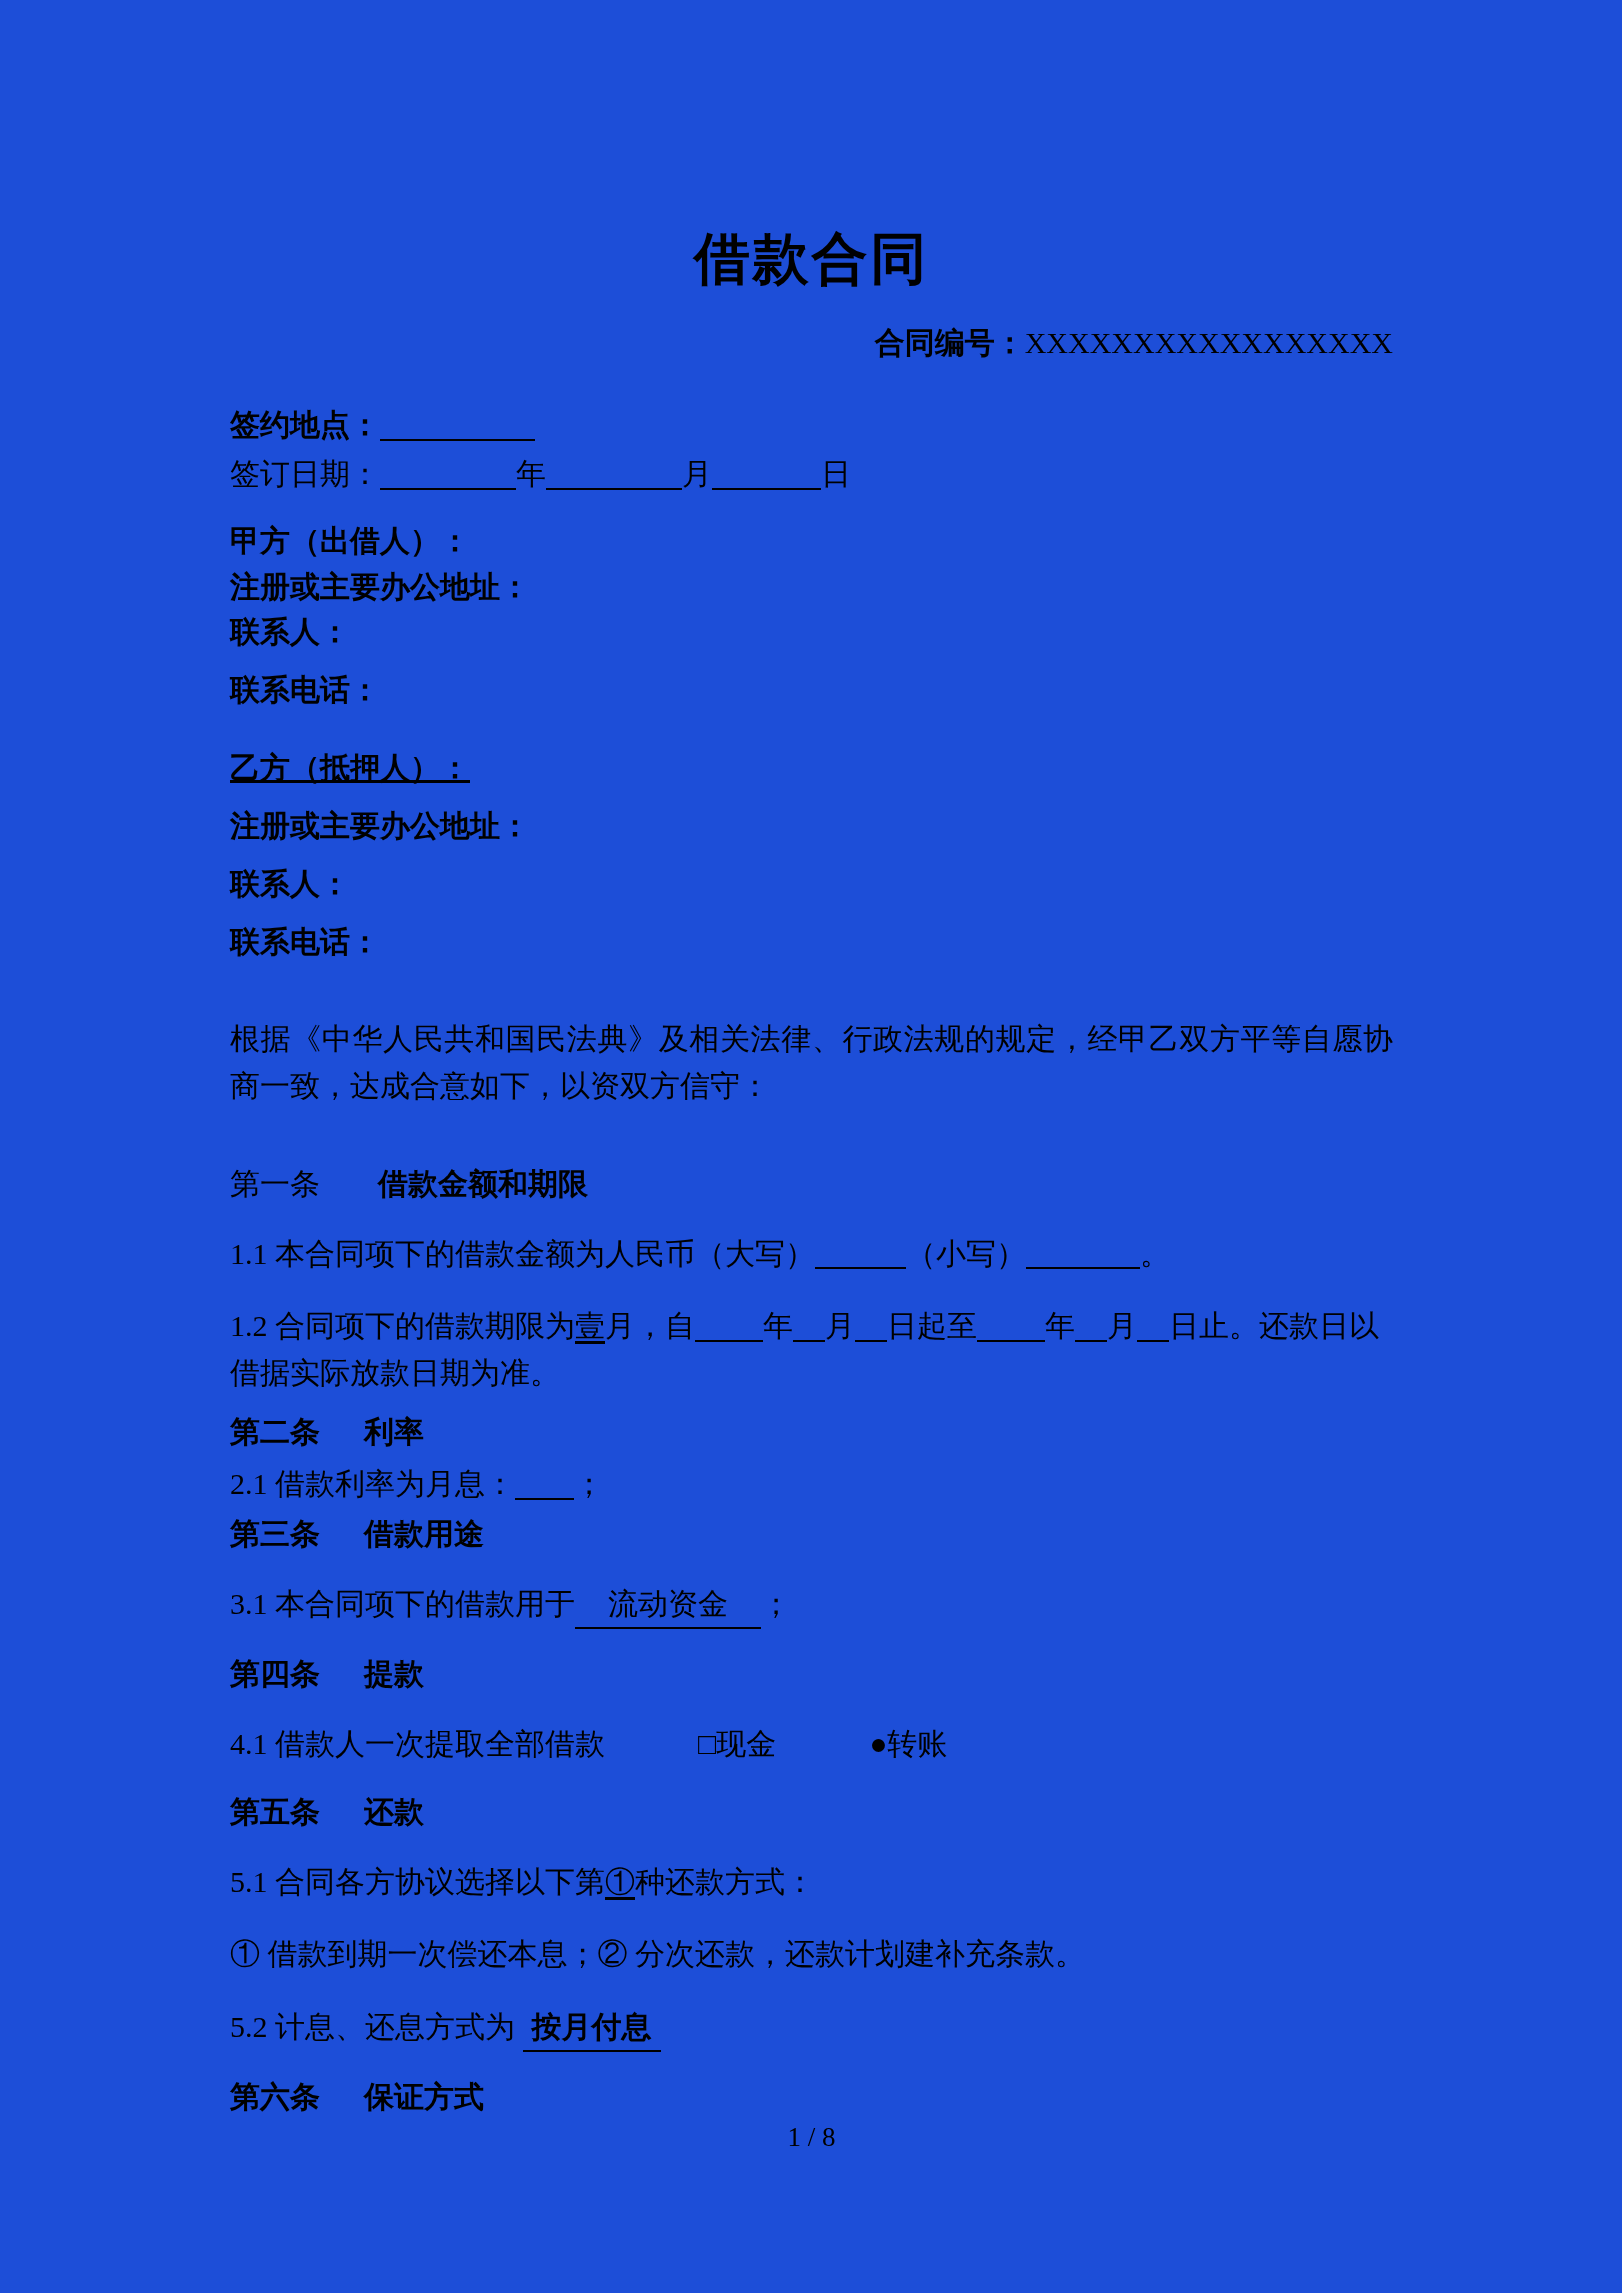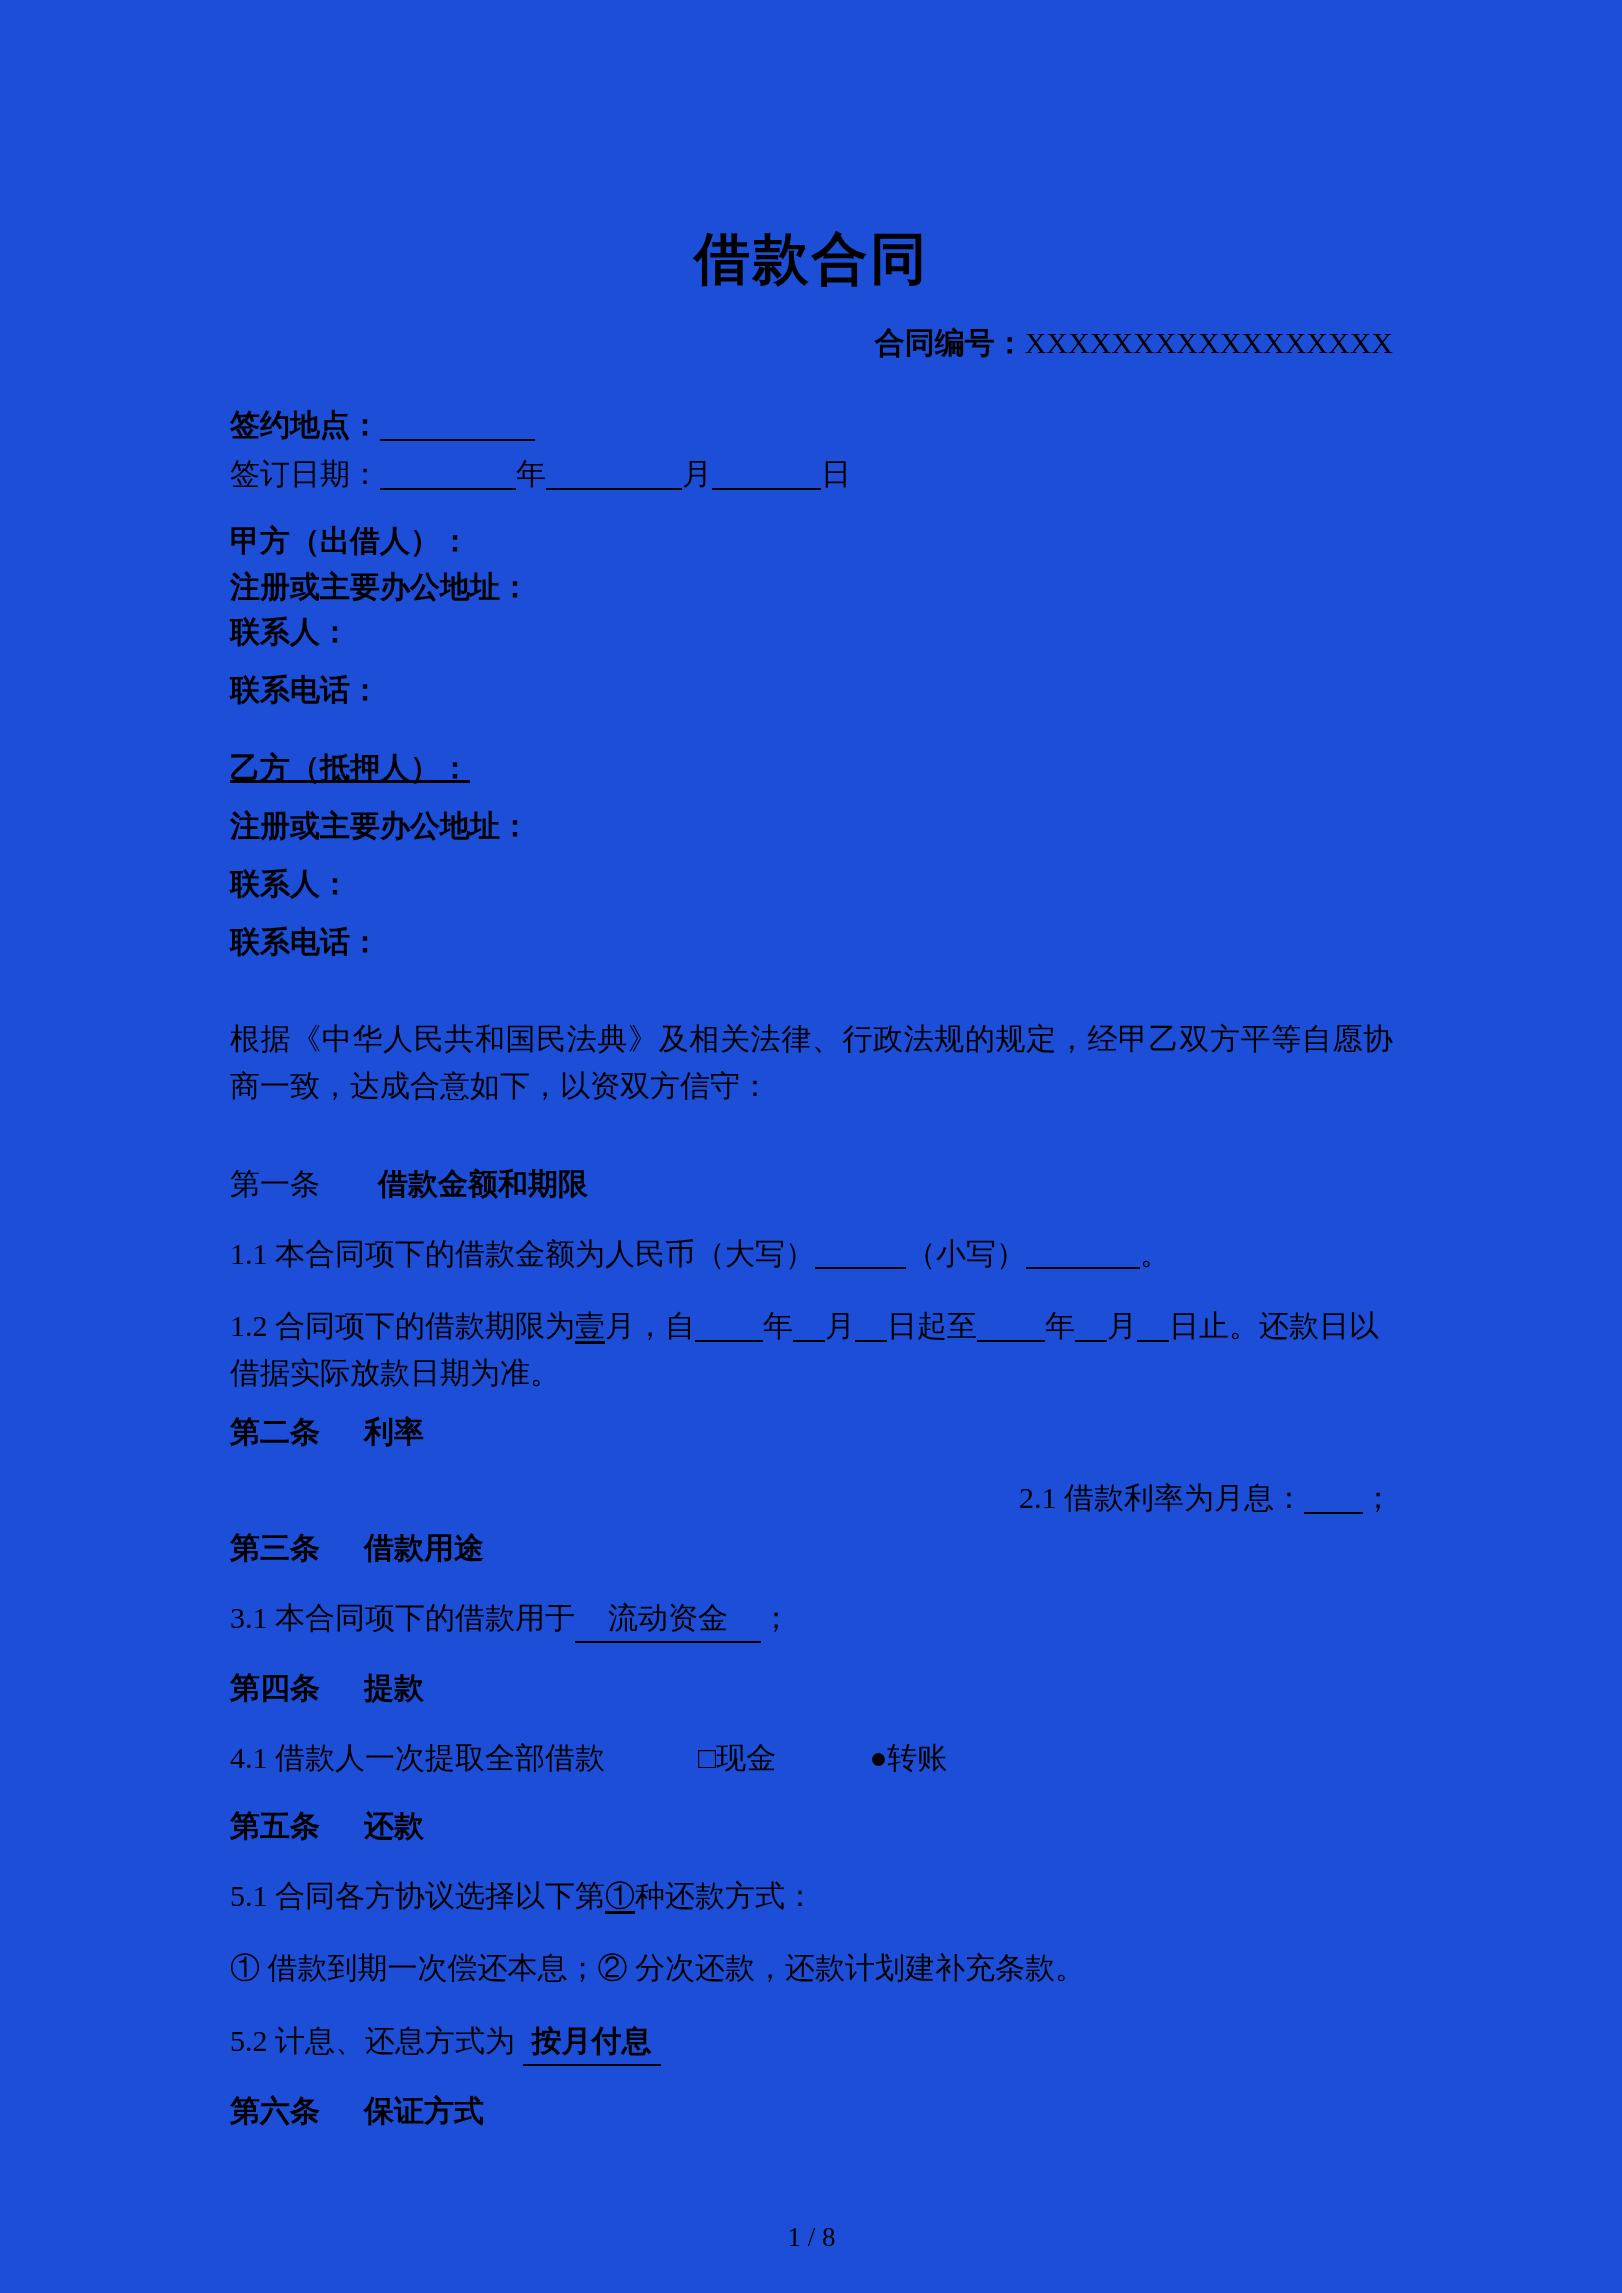--- a/index.html
+++ b/index.html
@@ -32,21 +32,21 @@
   .pa-phone{ margin-top:18px; font-weight:700; }
   .party-b-title{ margin-top:38px; font-weight:700;text-decoration:underline; }
   .pb-line{ margin-top:18px; font-weight:700; }
   .preamble{ margin-top:53px; line-height:47px; text-align:justify; }
   .heading{ margin-top:25.5px; font-weight:700; }
   .heading-first{ margin-top:55px; font-weight:400; }
   .heading-first .h-title{ font-weight:700; margin-left:58px; }
   .heading .h-title{ margin-left:44px; }
   .art2{ margin-top:16.4px; }
   .clause{ margin-top:25.5px; line-height:47px; }
-  .c21{ margin-top:22px;text-align:right; }
+  .c21{ margin-top:8px; }
   .art3{ margin-top:7px; }
   .blank{
     display:inline-block;
     border-bottom:2.7px solid #000000;
     height:1em;
     vertical-align:-5.5px;
   }
   .w170{ width:155px; } .w150{ width:136px; } .w120{ width:109px; }
   .w100{ width:91px; } .w125{ width:114px; }
   .w75{ width:68px; }  .w35{ width:32px; }  .w65{ width:59px; }
@@ -57,21 +57,21 @@
   }
   .blank-text-bold{
     display:inline-block;
     border-bottom:2.7px solid #000000;
     padding:0 9px;
     font-weight:700;
   }
   .u{ text-decoration:underline; text-underline-offset:4.5px; }
   .opt-gap{ margin-left:53px;padding-left:40px; }
   .glyph{ display:inline-block; }
-  .footer{ margin-top:86px; text-align:center; font-size:27px; }
+  .footer{ text-align:center; font-size:27px; }
 </style>
 </head>
 <body>
 
 <div class="page">
 
   <h1 class="doc-title">借款合同</h1>
 
   <div class="contract-no">
     <span class="b">合同编号：</span><span>XXXXXXXXXXXXXXXXX</span>

